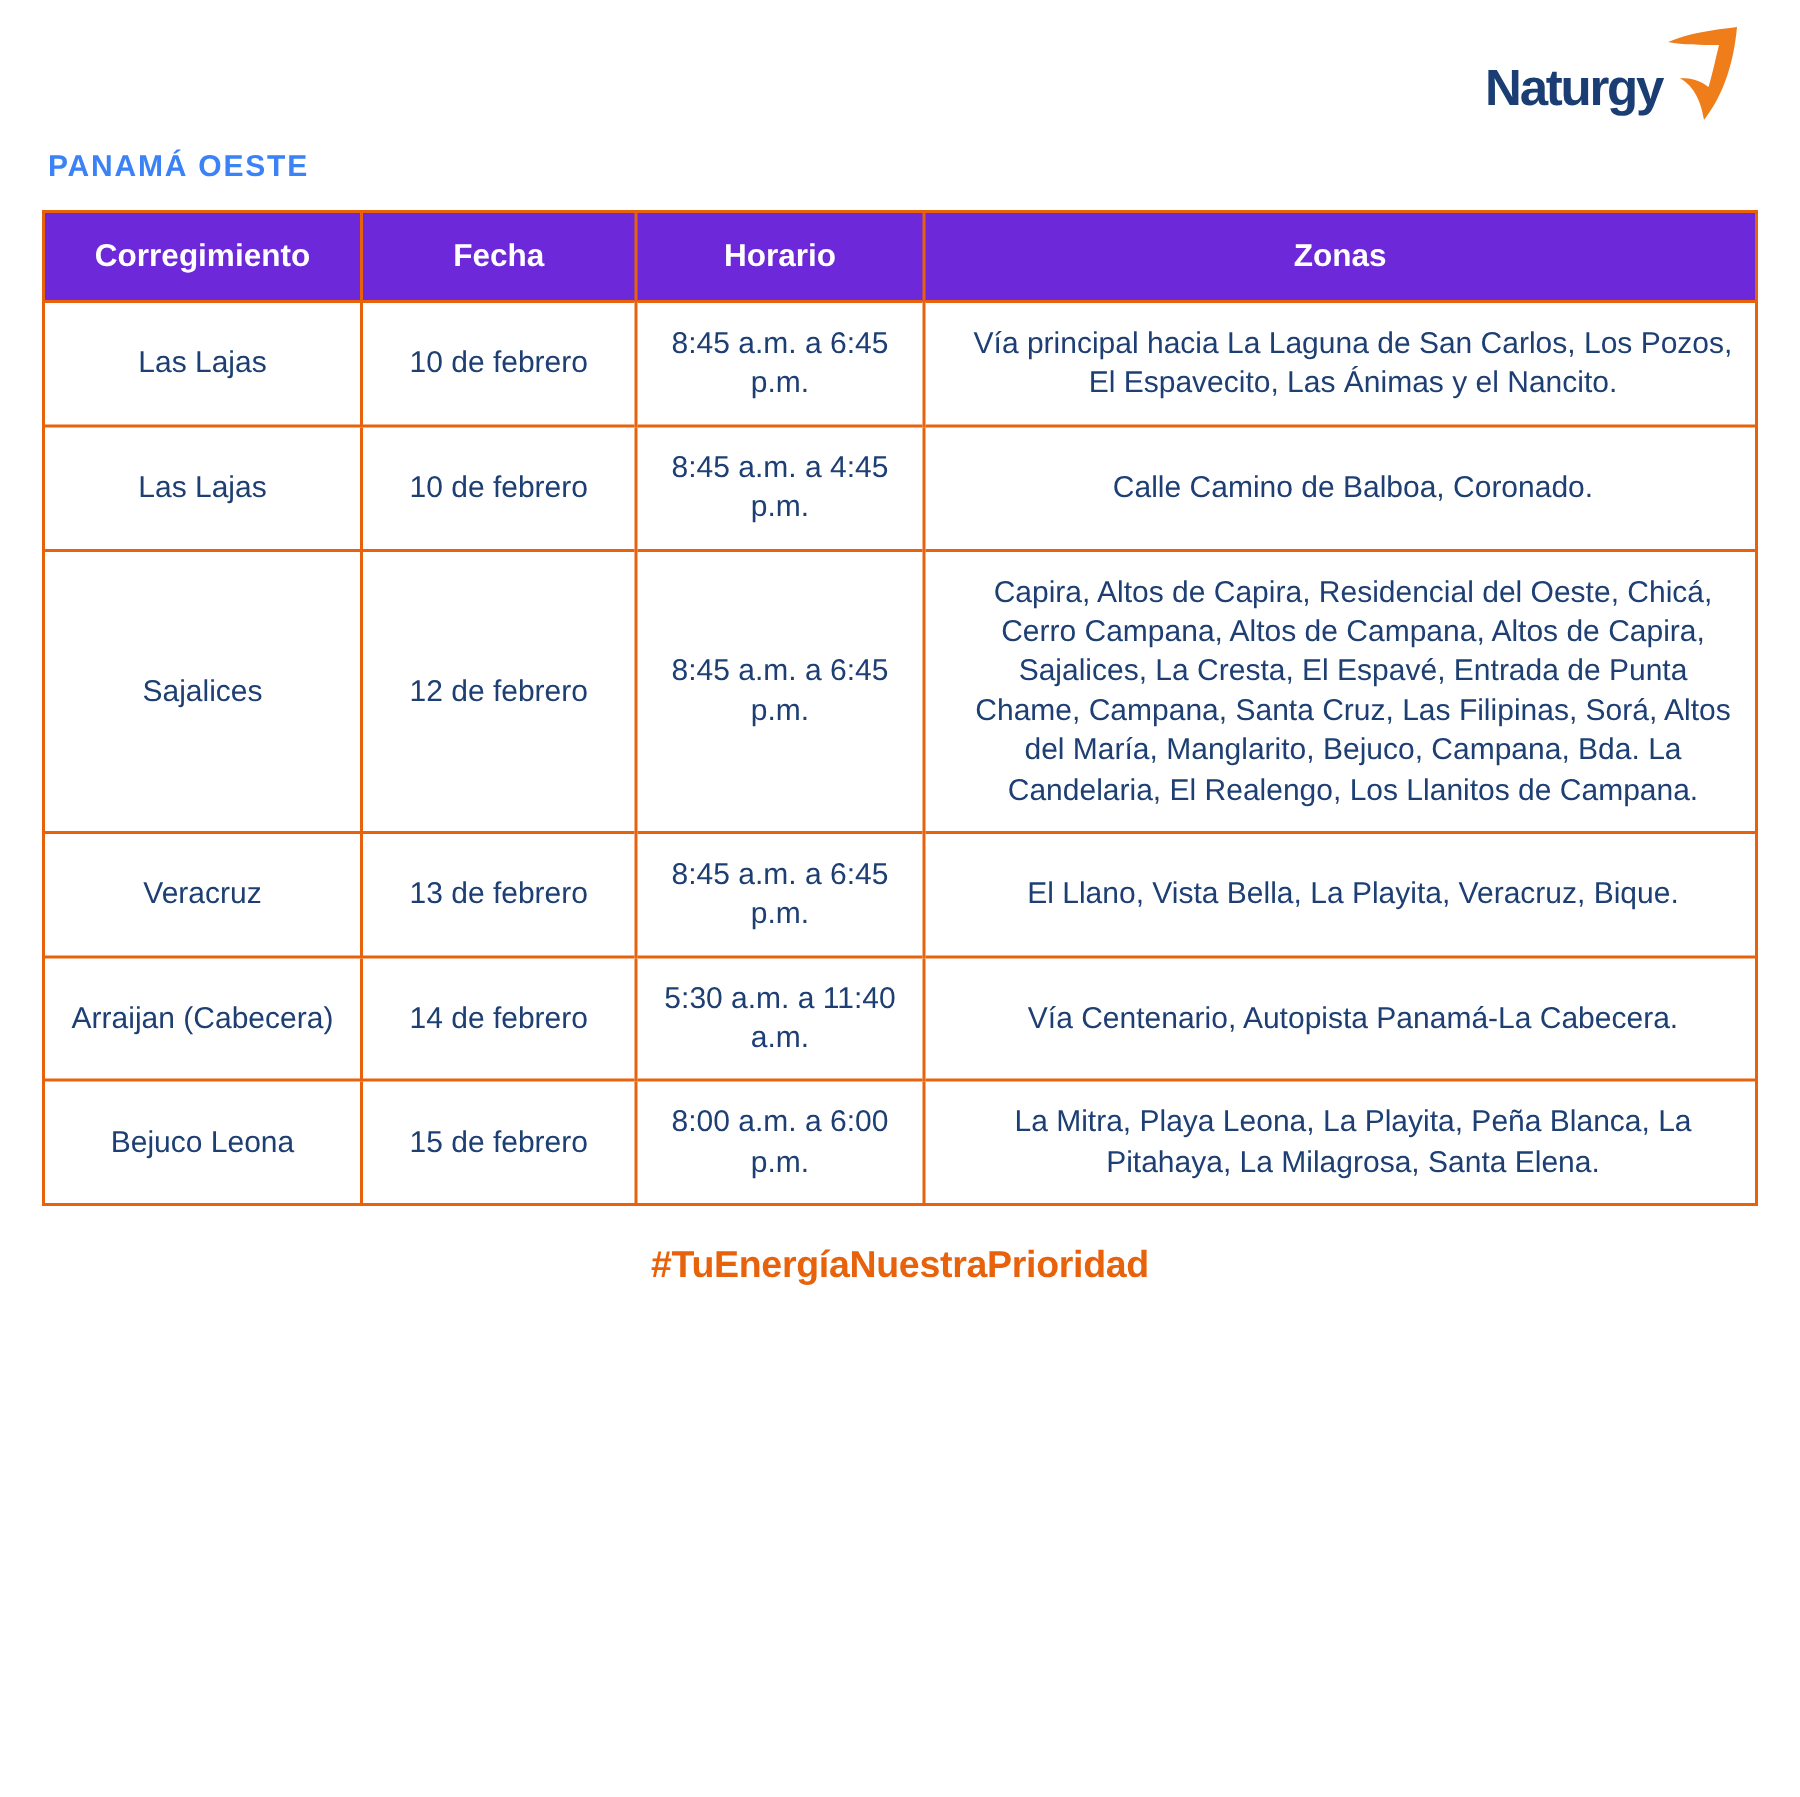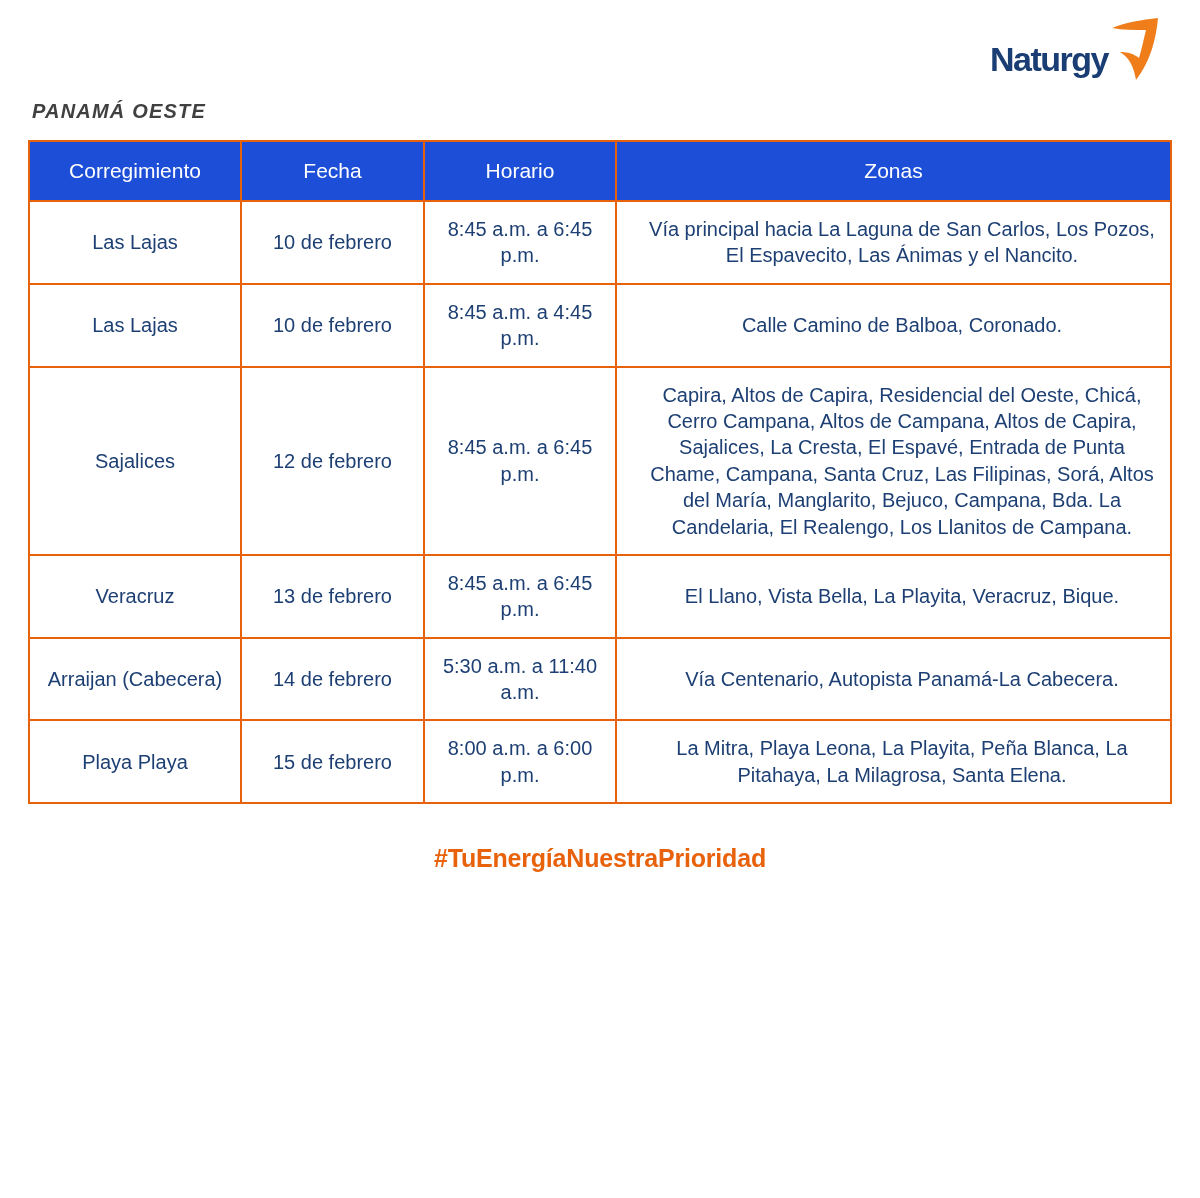--- a/index.html
+++ b/index.html
@@ -26,22 +26,21 @@
     position: relative;
     height: 140px;
   }
   .region-title {
     position: absolute;
     left: 32px;
     top: 100px;
     font-size: 20px;
     font-weight: bold;
     letter-spacing: 1.2px;
-    color: #404040;
-    font-style: italic;
+    color: #3b82f6;
   }
   .logo {
     position: absolute;
     right: 36px;
     top: 34px;
     display: flex;
     align-items: center;
     gap: 2px;
   }
   .logo-text {
@@ -64,24 +63,24 @@
     margin: 0 28px;
     border: 2px solid #e8620c;
     box-sizing: border-box;
   }
   table {
     width: 100%;
     border-collapse: collapse;
     table-layout: fixed;
   }
   thead th {
-    background: #1d4ed8;
+    background: #6d28d9;
     color: #ffffff;
     font-size: 21px;
-    font-weight: normal;
+    font-weight: bold;
     padding: 17px 6px;
     text-align: center;
     border-right: 2px solid #e8620c;
   }
   thead th:last-child { border-right: none; }
 
   tbody td {
     border-top: 2px solid #e8620c;
     border-right: 2px solid #e8620c;
     padding: 14px 10px;
@@ -94,21 +93,21 @@
   tbody td:last-child { border-right: none; padding-left: 27px; }
 
   .col-corregimiento { width: 211px; }
   .col-fecha { width: 183px; }
   .col-horario { width: 192px; }
   .col-zonas { width: auto; }
 
   
   .footer {
     text-align: center;
-    margin-top: 40px;
+    margin-top: 25px;
     font-size: 25px;
     font-weight: bold;
     color: #e8620c;
     letter-spacing: -0.2px;
   }
 </style>
 </head>
 <body>
 
 <div class="page">
@@ -166,21 +165,21 @@
           <td>8:45 a.m. a 6:45 p.m.</td>
           <td>El Llano, Vista Bella, La Playita, Veracruz, Bique.</td>
         </tr>
         <tr>
           <td>Arraijan (Cabecera)</td>
           <td>14 de febrero</td>
           <td>5:30 a.m. a 11:40 a.m.</td>
           <td>Vía Centenario, Autopista Panamá-La Cabecera.</td>
         </tr>
         <tr>
-          <td>Playa Playa</td>
+          <td>Bejuco Leona</td>
           <td>15 de febrero</td>
           <td>8:00 a.m. a 6:00 p.m.</td>
           <td>La Mitra, Playa Leona, La Playita, Peña Blanca, La Pitahaya, La Milagrosa, Santa Elena.</td>
         </tr>
       </tbody>
     </table>
   </div>
 
   <div class="footer">#TuEnergíaNuestraPrioridad</div>
 

